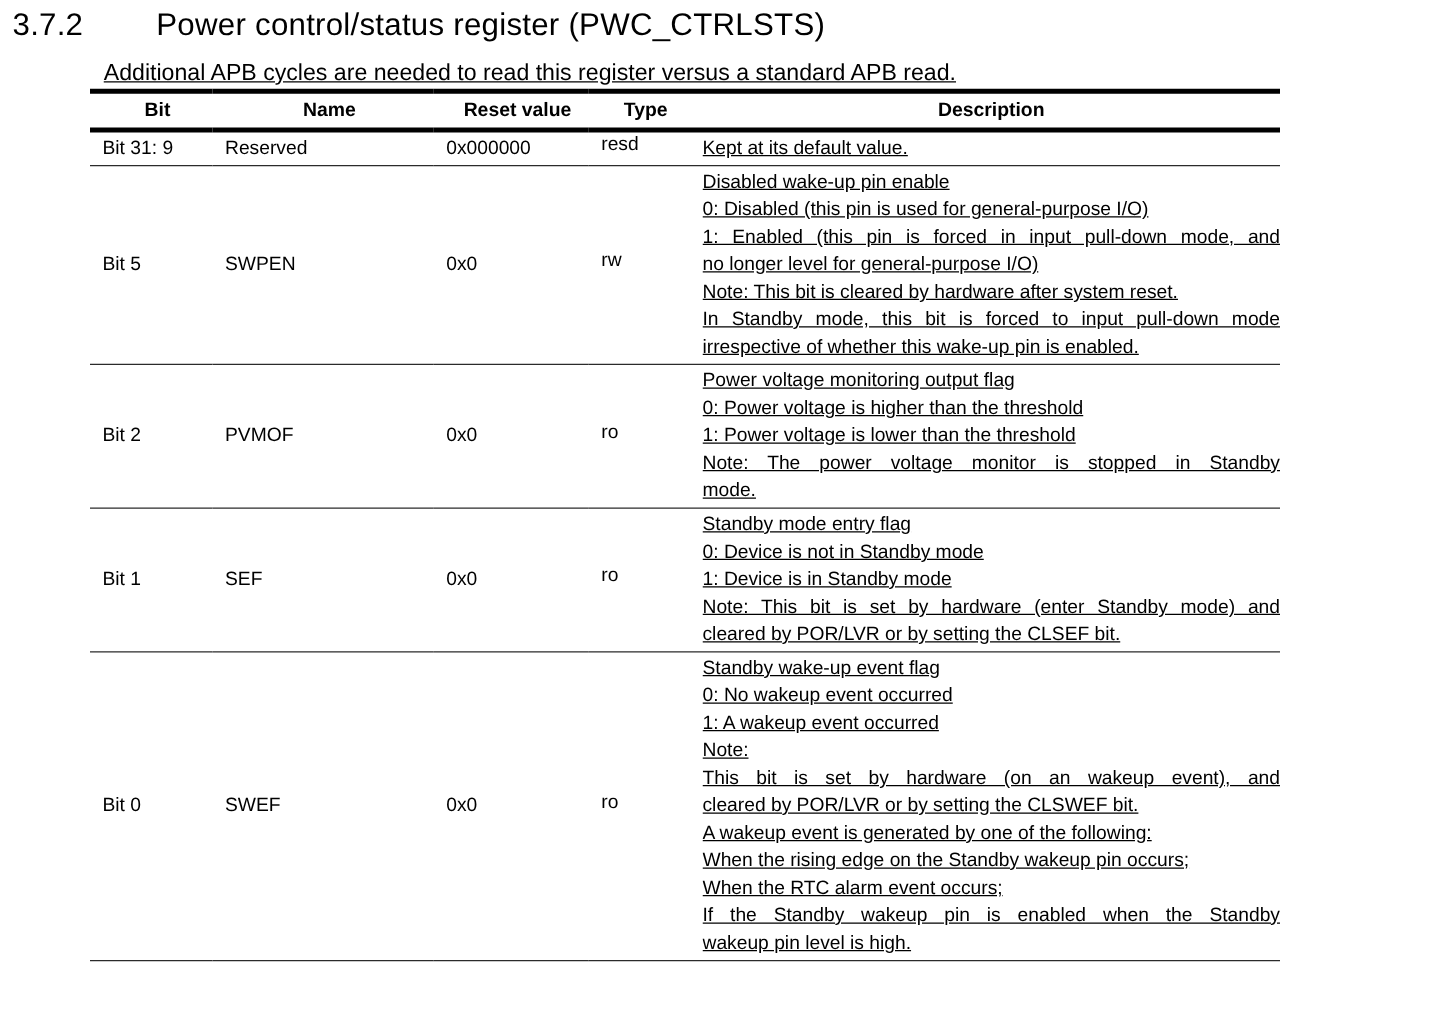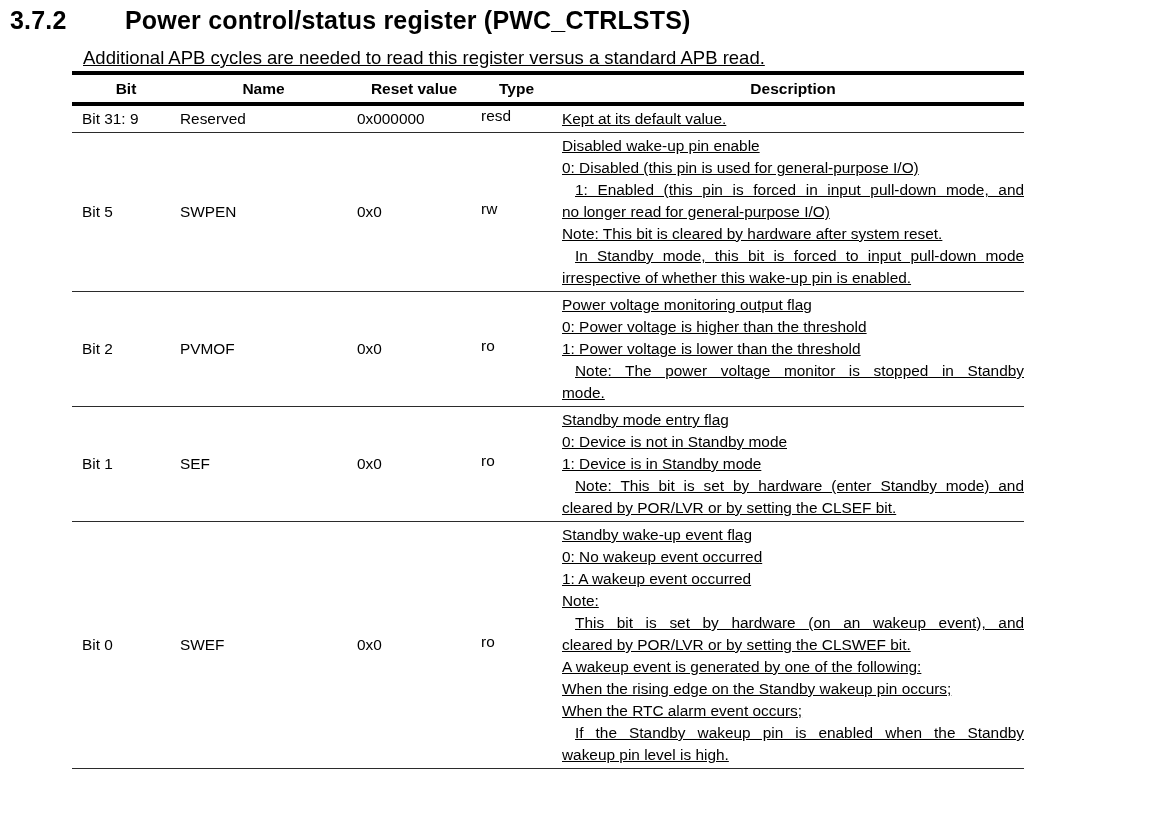--- a/index.html
+++ b/index.html
@@ -6,21 +6,21 @@
     margin: 0; padding: 0;
     width: 1152px; height: 820px;
     background: #ffffff;
     color: #000000;
     font-family: "Liberation Sans", sans-serif;
     overflow: hidden;
   }
   .sec-heading {
     margin: 6px 0 0 10px;
     font-size: 25px;
-    font-weight: bold;
+    font-weight: normal;
     letter-spacing: 0.2px;
     white-space: nowrap;
   }
   .sec-num { display: inline-block; width: 115px; }
   .intro {
     margin: 11px 0 0 83px;
     font-size: 18.5px;
     line-height: 23px;
     text-decoration: underline;
   }
@@ -55,21 +55,20 @@
   .line {
     line-height: 22px;
     height: 22px;
     overflow: hidden;
     white-space: nowrap;
   }
   .line.j {
     white-space: normal;
     text-align: justify;
     text-align-last: justify;
-    margin-left: 13px;
   }
   .type-val {
     position: relative;
     top: -3px;
     display: inline-block;
   }
 </style>
 </head>
 <body>
 
@@ -108,21 +107,21 @@
       </tr>
       <tr>
         <td class="c-bit">Bit 5</td>
         <td class="c-name">SWPEN</td>
         <td class="c-reset">0x0</td>
         <td class="c-type"><span class="type-val">rw</span></td>
         <td class="c-desc">
           <div class="line">Disabled wake-up pin enable</div>
           <div class="line">0: Disabled (this pin is used for general-purpose I/O)</div>
           <div class="line j">1: Enabled (this pin is forced in input pull-down mode, and</div>
-          <div class="line">no longer read for general-purpose I/O)</div>
+          <div class="line">no longer level for general-purpose I/O)</div>
           <div class="line">Note: This bit is cleared by hardware after system reset.</div>
           <div class="line j">In Standby mode, this bit is forced to input pull-down mode</div>
           <div class="line">irrespective of whether this wake-up pin is enabled.</div>
         </td>
       </tr>
       <tr>
         <td class="c-bit">Bit 2</td>
         <td class="c-name">PVMOF</td>
         <td class="c-reset">0x0</td>
         <td class="c-type"><span class="type-val">ro</span></td>

